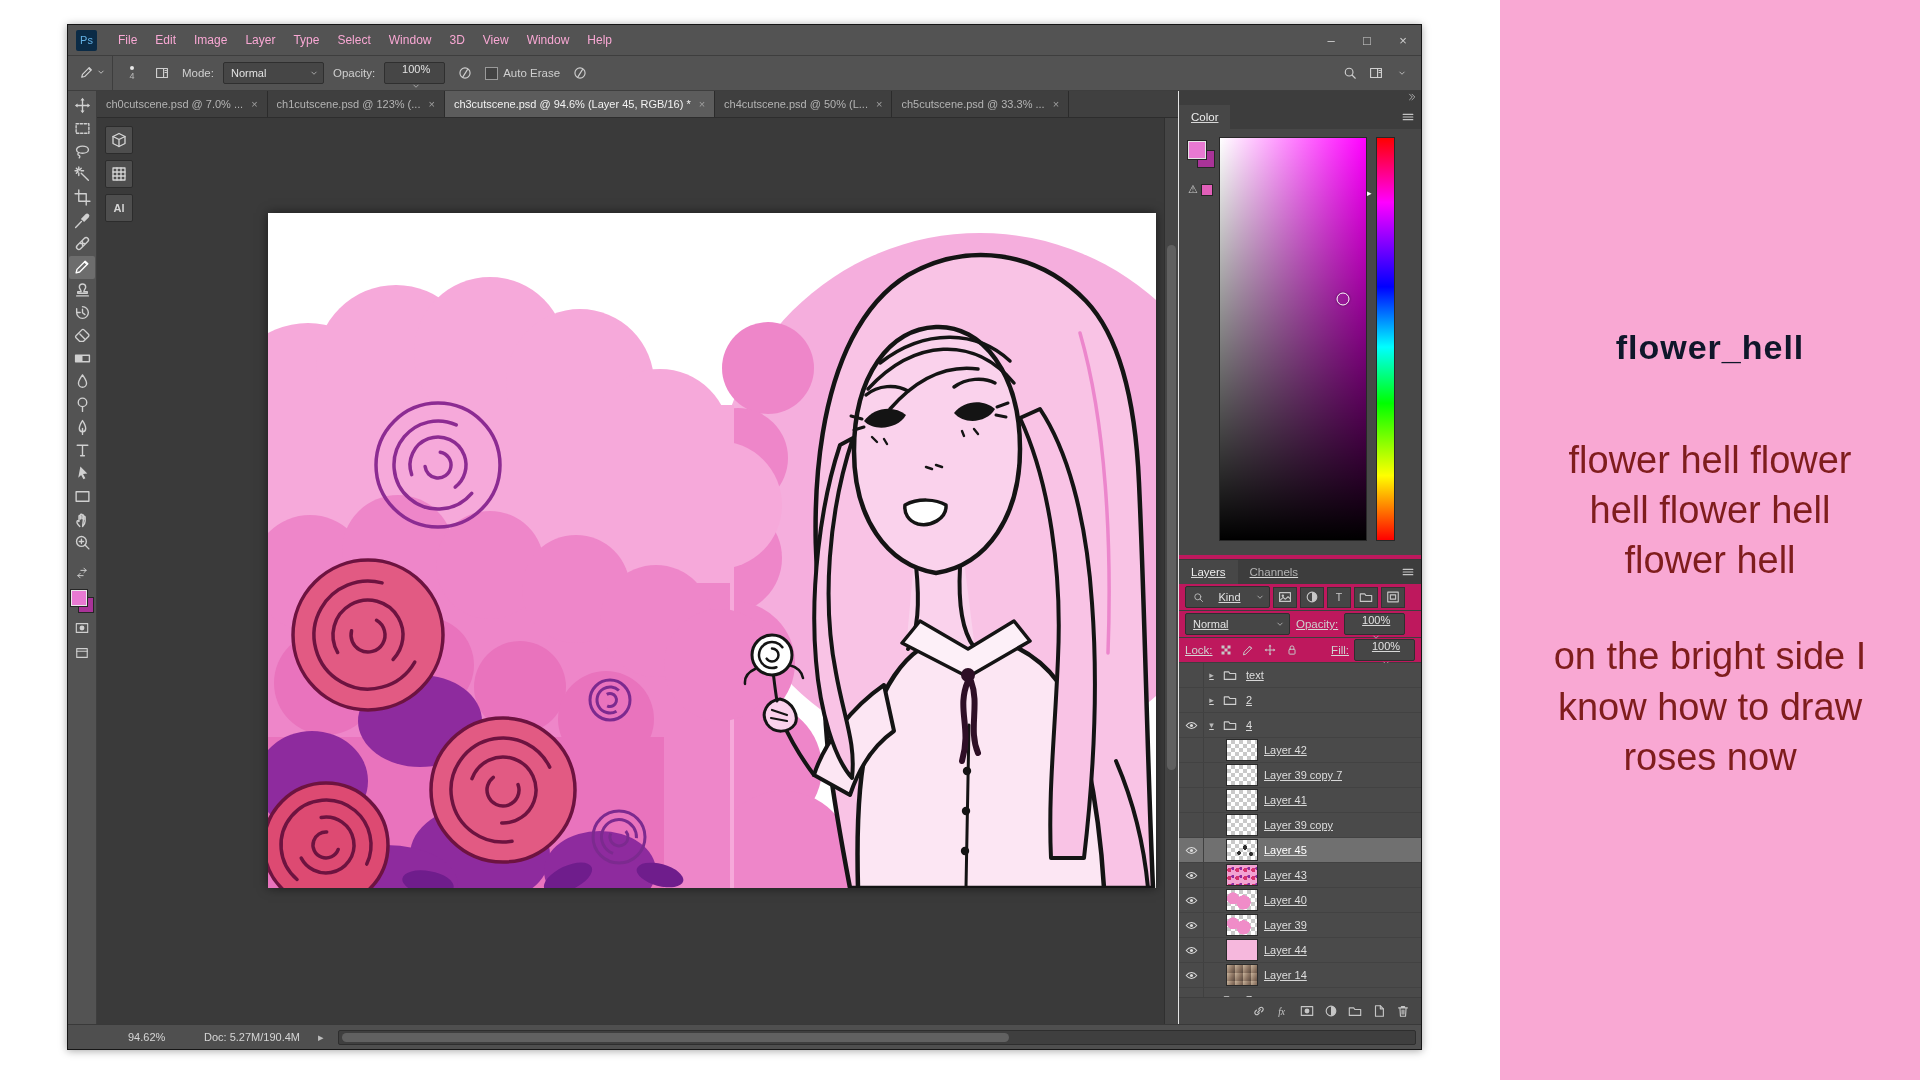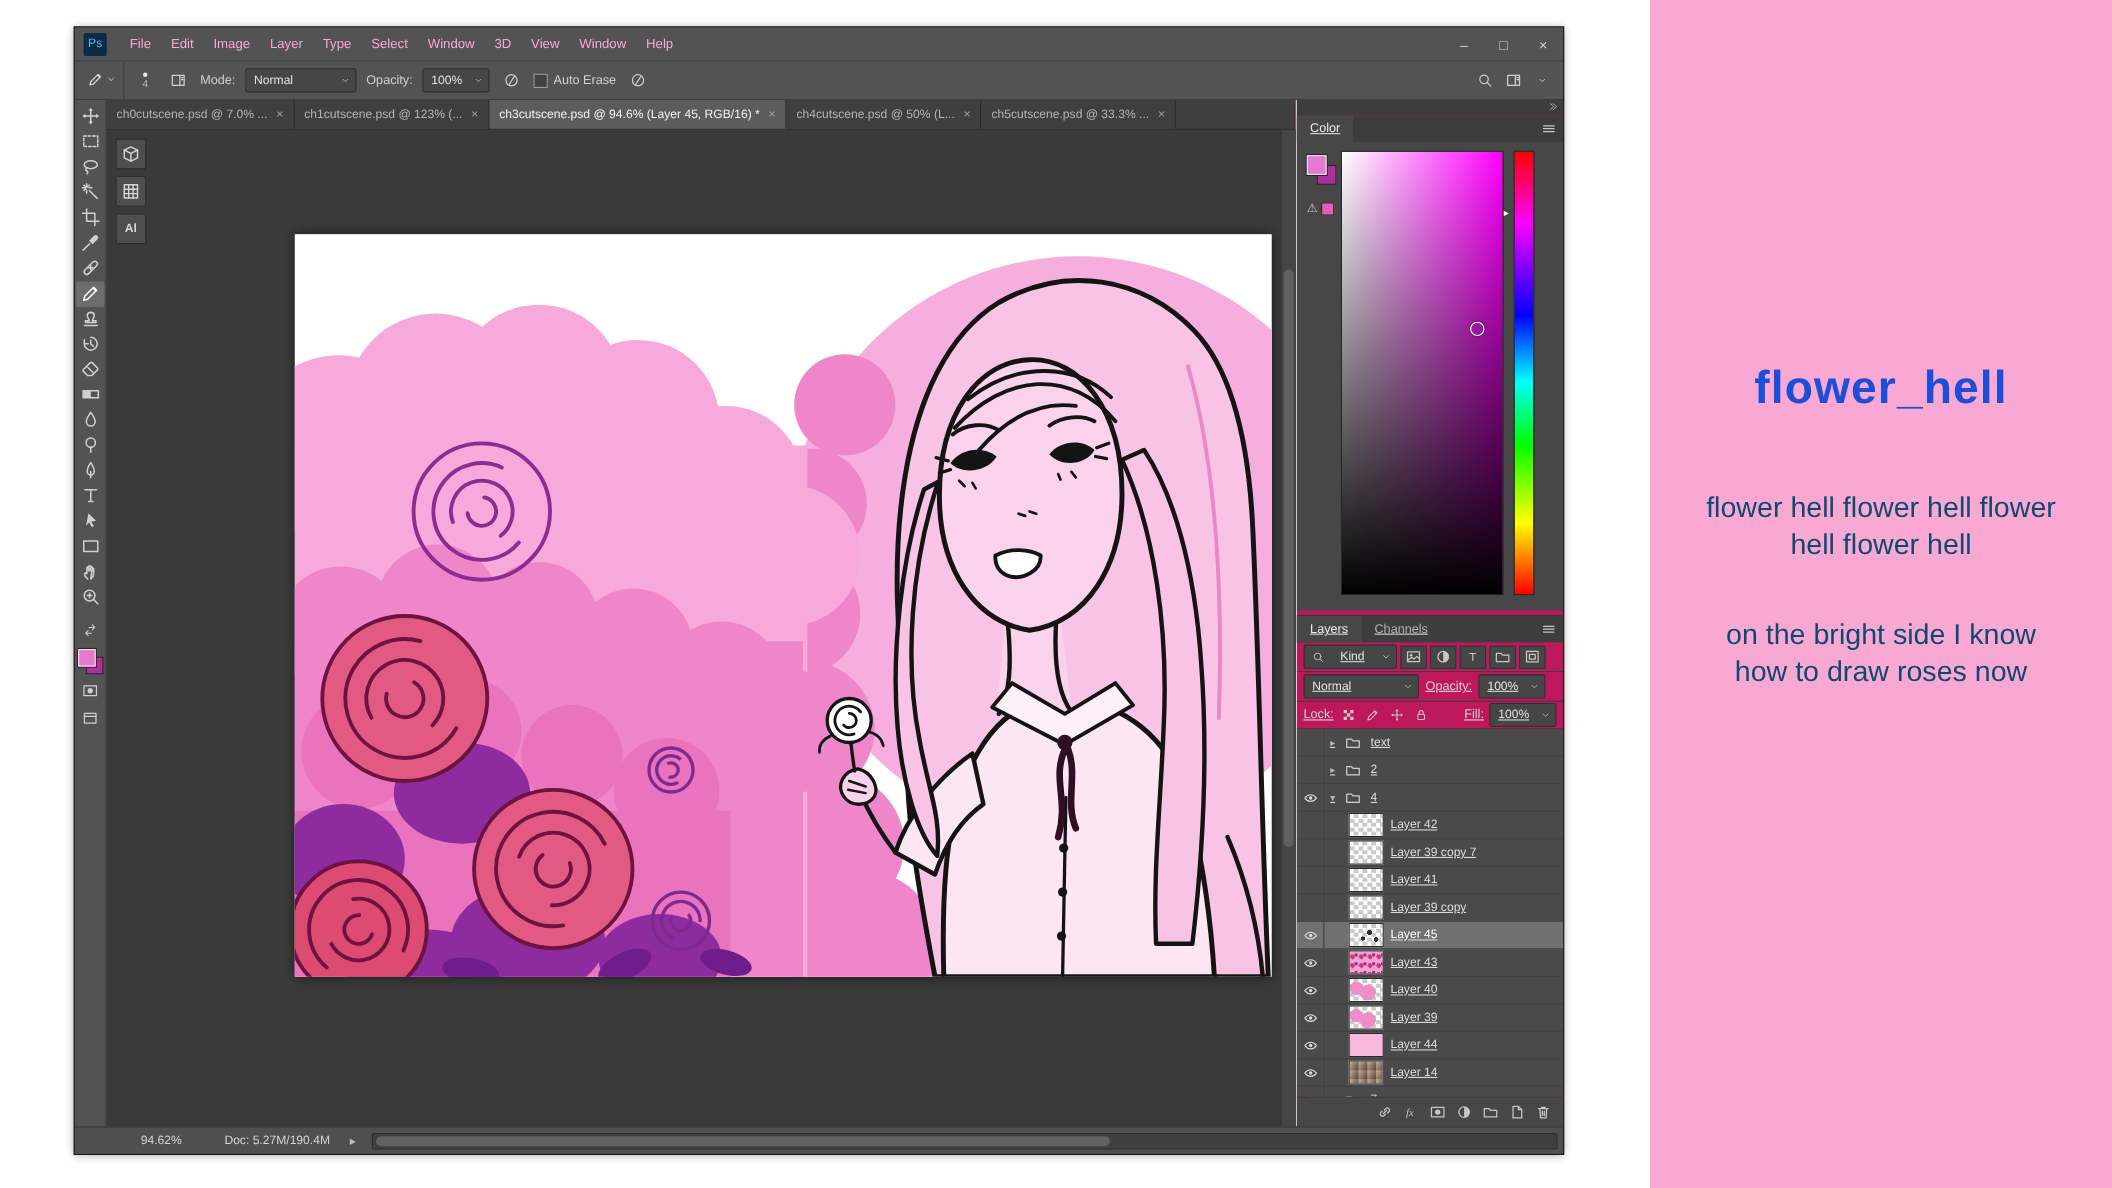--- a/index.html
+++ b/index.html
@@ -20,21 +20,21 @@
   
   .options-bar{height:34px;display:flex;align-items:center;gap:9px;background:#535353;border-bottom:1px solid #3e3e3e;padding-left:6px;flex:0 0 auto;}
   .tool-preset{display:inline-flex;align-items:center;gap:2px;padding:0 6px;border-right:1px solid #3e3e3e;height:100%;color:#d5d5d5;}
   .brush-preview{display:inline-flex;flex-direction:column;align-items:center;width:20px;}
   .bp-dot{width:4px;height:4px;border-radius:50%;background:#e8e8e8;margin-bottom:2px;}
   .bp-num{font-size:9px;color:#bdbdbd;line-height:1;}
   .ob-icon{width:22px;height:22px;display:flex;align-items:center;justify-content:center;color:#cfcfcf;}
   .ob-label{font-size:11.5px;color:#cfcfcf;}
   .dd{display:inline-flex;align-items:center;justify-content:space-between;background:#464646;border:1px solid #2f2f2f;
     border-radius:2px;height:20px;padding:0 4px 0 7px;min-width:88px;font-size:11px;color:#e2e2e2;gap:6px;}
-  .dd-sm{min-width:48px;}
+  .dd-sm{min-width:48px;flex-direction:column;}
   .dd-ch{display:flex;color:#b9b9b9;}
   .cb-wrap{display:inline-flex;align-items:center;font-size:11.5px;color:#cfcfcf;}
   .checkbox{width:11px;height:11px;border:1px solid #9a9a9a;background:#424242;display:inline-block;margin-right:5px;}
   .ob-right{margin-left:auto;display:flex;align-items:center;gap:4px;margin-right:8px;}
 
   
   .content{flex:1;display:flex;min-height:0;}
   .toolbar{width:28px;background:#535353;border-right:1px solid #3e3e3e;display:flex;flex-direction:column;align-items:center;padding-top:4px;flex:0 0 auto;}
   .tool{width:26px;height:23px;display:flex;align-items:center;justify-content:center;color:#d0d0d0;border-radius:2px;}
   .tool.selected{background:#6d6d6d;color:#ffffff;}
@@ -111,22 +111,22 @@
   .status-bar{height:24px;background:#4f4f4f;border-top:1px solid #393939;display:flex;align-items:center;flex:0 0 auto;font-size:11px;color:#d6d6d6;}
   .zoom-val{margin-left:60px;min-width:52px;}
   .doc-info{margin-left:24px;}
   .st-ch{margin-left:18px;color:#bdbdbd;}
   .h-scroll{flex:1;height:13px;background:#3f3f3f;border:1px solid #2e2e2e;margin:0 5px 0 14px;position:relative;border-radius:2px;}
   .h-thumb{position:absolute;top:2px;bottom:2px;left:3px;width:62%;background:#616161;border-radius:5px;}
 
   
   .pink-panel{position:absolute;left:1500px;top:0;width:420px;height:1080px;background:#f9a8d3;
     display:flex;flex-direction:column;align-items:center;text-align:center;}
-  .pink-panel h1{margin:328px 0 0;font-size:42px;font-weight:bold;color:#1d4ed8;letter-spacing:1px;}
-  .pink-panel p{width:332px;margin:68px 0 0;font-size:26px;line-height:1.32;color:#0c4a6e;}
+  .pink-panel h1{margin:328px 0 0;font-size:34px;font-weight:bold;color:#0f172a;letter-spacing:1px;}
+  .pink-panel p{width:332px;margin:68px 0 0;font-size:38px;line-height:1.32;color:#7f1d1d;}
   .pink-panel p + p{margin-top:46px;}
 </style>
 </head>
 <body>
 
 <div class="page">
 
   <div class="ps-window">
 
     <div class="titlebar">

